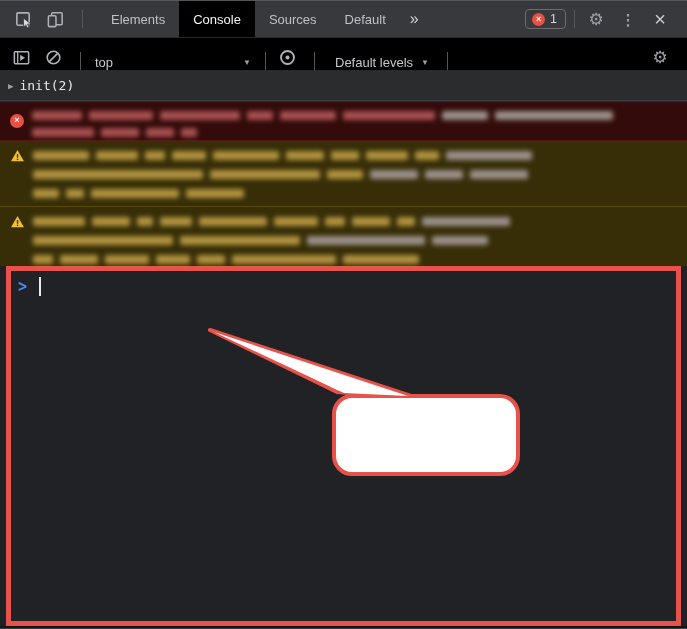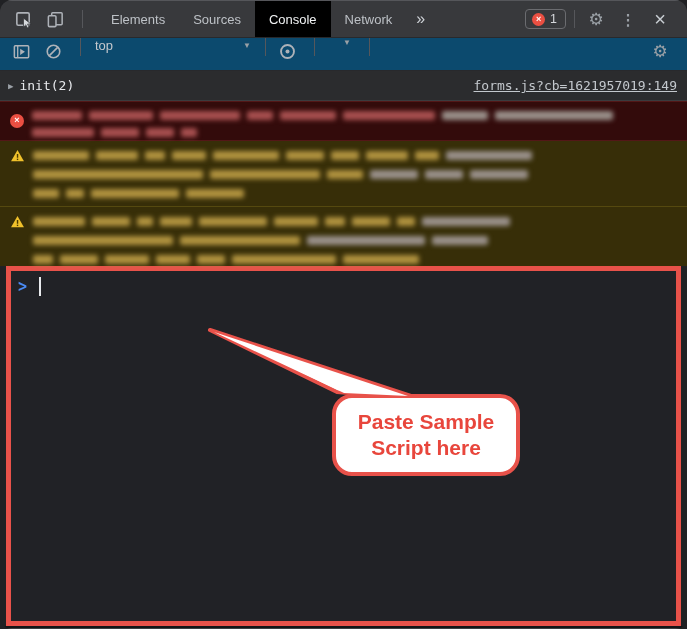--- a/index.html
+++ b/index.html
@@ -1,19 +1,19 @@
 <!DOCTYPE html>
 <html><head>
 <meta charset="utf-8">
 <style>
   * { box-sizing: border-box; margin: 0; padding: 0; }
   html,body { background:#202124; }
   body { font-family: "Liberation Sans", sans-serif; }
 
-  .stage { position:relative; width:687px; height:629px; background:#202124; overflow:hidden;border-radius:12px; }
+  .stage { position:relative; width:687px; height:629px; background:#202124; overflow:hidden; }
 
   
   .tabbar {
     height:38px; background:#38393c; border-top:1px solid #55565a;
     display:flex; align-items:center; padding:0 8px 0 10px; color:#bdc1c6;
     border-bottom:1px solid #28292c;
   }
   .icon-btn { display:flex; align-items:center; justify-content:center;
     width:26px; height:26px; margin-right:6px; cursor:pointer; }
   .vsep { width:1px; height:18px; background:#56575b; margin:0 8px; flex:0 0 auto; }
@@ -27,21 +27,21 @@
   .err-dot { display:inline-flex; align-items:center; justify-content:center;
     width:13px; height:13px; border-radius:50%; background:#ea4f42; color:#fff;
     font-size:9px; font-weight:bold; line-height:1; }
   .glyph { color:#9aa0a6; line-height:1; cursor:pointer; }
   .glyph.gear { font-size:17px; }
   .glyph.kebab { font-size:15px; font-weight:bold; letter-spacing:0; padding:0 4px; }
   .glyph.close { font-size:20px; color:#c8cdd2; padding:0 2px; }
 
   
   .toolbar {
-    height:33px; background:#0c4a6e; display:flex; align-items:flex-start;
+    height:33px; background:#000000; display:flex; align-items:flex-end;
     padding:0 8px; color:#c5c8cd; font-size:13px; border-bottom:1px solid #28292c;
   }
   .dropdown { display:flex; align-items:center; cursor:pointer; }
   .caret { font-size:8px; color:#9aa0a6; margin-left:8px; }
   .ctx-dropdown { width:168px; padding:0 6px; justify-content:space-between; }
   .filter-input {
     width:92px; height:21px; background:#2b2c2f; border:1px solid #606164;
     color:#e8eaed; font-size:13px; padding:0 6px; outline:none; margin:0 4px;
     font-family:"Liberation Sans", sans-serif;
   }
@@ -104,23 +104,23 @@
     <span class="icon-btn">
       <svg class="ic" width="19" height="19" viewBox="0 0 20 20">
         <rect x="6" y="3" width="11" height="12.5" rx="1" fill="none" stroke="#aeb2b8" stroke-width="1.6"></rect>
         <rect x="2.5" y="6" width="8" height="11.5" rx="1.2" fill="#38393c" stroke="#aeb2b8" stroke-width="1.6"></rect>
       </svg>
     </span>
     <span class="vsep"></span>
 
     <div class="tabs">
       <div class="tab">Elements</div>
+      <div class="tab active">Console</div>
       <div class="tab">Sources</div>
-      <div class="tab active">Console</div>
-      <div class="tab">Network</div>
+      <div class="tab">Default</div>
       <div class="more-tabs">»</div>
     </div>
 
     <span class="spacer"></span>
 
     <div class="error-badge">
       <span class="err-dot">×</span>
       <span>1</span>
     </div>
     <span class="vsep"></span>
@@ -154,34 +154,34 @@
     <span class="icon-btn">
       <svg class="ic" width="19" height="19" viewBox="0 0 20 20">
         <circle cx="10" cy="10" r="6.8" fill="none" stroke="#aeb2b8" stroke-width="2"></circle>
         <circle cx="10" cy="10" r="2.1" fill="#aeb2b8"></circle>
       </svg>
     </span>
     <span class="vsep"></span>
 
 
     <div class="dropdown levels">
+      <span>Default levels</span>
       <span class="caret">▼</span>
     </div>
     <span class="vsep"></span>
 
 
     <span class="spacer"></span>
     <span class="icon-btn glyph gear">⚙</span>
   </div>
 
   <div class="row-init mono">
     <span class="expand-caret">▶</span>
     <span>init(2)</span>
     <span class="spacer"></span>
-    <a class="src-link mono">forms.js?cb=1621957019:149</a>
   </div>
 
   <div class="msg-row error">
     <span class="msg-icon">
       <span class="err-dot" style="width:14px;height:14px;font-size:9px;">×</span>
     </span>
     <div class="msg-body">
       <div class="rline">
         <span class="rb c-err" style="width:50px"></span>
           <span class="rb c-err" style="width:64px"></span>
@@ -282,18 +282,14 @@
     <span class="prompt-chevron mono">&gt;</span>
     <span class="text-cursor"></span>
   </div>
   <div class="bottom-strip"></div>
 
   <svg class="callout-svg" width="687" height="629" viewBox="0 0 687 629">
     <polygon points="210,330 420,399 337,392" fill="#ffffff" stroke="#e8524a" stroke-width="4" stroke-linejoin="round"></polygon>
     <rect x="334" y="396" width="184" height="78" rx="18" fill="#ffffff" stroke="#e8524a" stroke-width="4"></rect>
     <polygon points="214,332 408,396 344,393" fill="#ffffff"></polygon>
   </svg>
-  <div class="callout-text">
-    <span>Paste Sample</span>
-    <span>Script here</span>
-  </div>
 
 </div>
 
 </body></html>

